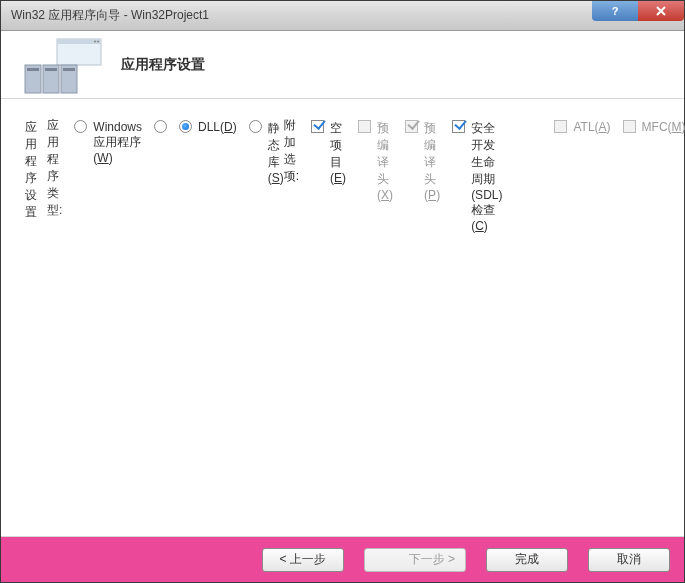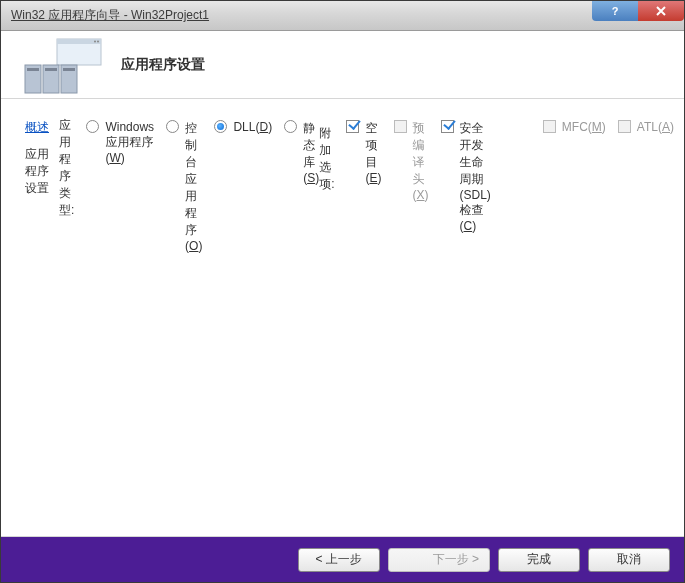--- a/index.html
+++ b/index.html
@@ -13,21 +13,20 @@
     box-shadow: 0 0 6px rgba(0,0,0,0.4);
   }
   .titlebar {
     height: 30px;
     background: linear-gradient(to bottom, #e8e8e8, #d8d8d8 40%, #c7c7c7);
     border-bottom: 1px solid #9a9a9a;
     display: flex; align-items: center;
     padding-left: 10px;
     font-size: 12px; color: #3c3c3c;
     position: relative;
-    text-decoration: underline;
   }
   .titlebar-ctrls { position: absolute; right: 0; top: 0; display: flex; height: 20px; }
   .tb-btn {
     width: 46px; height: 20px;
     display: flex; align-items: center; justify-content: center;
     font-size: 11px; color: #fff;
   }
   .tb-help { background: linear-gradient(to bottom, #7fb0e0, #4a7fbf); border-bottom-left-radius: 4px; }
   .tb-close { background: linear-gradient(to bottom, #e07777, #c43b2f); border-bottom-right-radius: 4px; }
   .tb-help svg, .tb-close svg { width: 12px; height: 12px; }
@@ -86,24 +85,24 @@
     border-bottom: 2px solid #2a7dd6;
     transform: rotate(-50deg);
   }
   .check.disabled, .radio.disabled { border-color: #bbb; background: #f2f2f2; }
   .check.disabled.sel::after { border-color: #aaa; }
 
   .u { text-decoration: underline; }
 
   .footer {
     height: 46px;
-    background: #4c1d95;
+    background: #ec4899;
     border-top: 1px solid #d6d6d6;
     display: flex; align-items: center; justify-content: flex-end;
-    gap: 8px; padding-right: 14px;
+    gap: 20px; padding-right: 14px;
   }
   .btn {
     min-width: 82px; height: 24px;
     background: linear-gradient(to bottom, #fdfdfd, #e6e6e6);
     border: 1px solid #8a8a8a;
     border-radius: 3px;
     font-size: 12px; color: #333;
     display: flex; align-items: center; justify-content: center;
     padding: 0 10px;
   }
@@ -143,70 +142,72 @@
         <rect x="12" y="33" width="12" height="3" fill="#7a8494"></rect>
         <rect x="30" y="33" width="12" height="3" fill="#7a8494"></rect>
         <rect x="48" y="33" width="12" height="3" fill="#7a8494"></rect>
       </svg>
     </div>
     <div class="header-title">应用程序设置</div>
   </div>
 
   <div class="body">
     <div class="nav">
-      <span class="nav-item link">概述</span>
       <span class="nav-item">应用程序设置</span>
     </div>
 
     <div class="content">
       <div class="col">
 
         <div class="group-label">应用程序类型:</div>
 
         <label class="opt-row">
           <span class="radio"></span>
           <span><span>Windows 应用程序(</span><span class="u">W</span><span>)</span></span>
         </label>
         <label class="opt-row">
           <span class="radio"></span>
-          <span><span>控制台应用程序(</span><span class="u">O</span><span>)</span></span>
         </label>
         <label class="opt-row">
           <span class="radio sel"></span>
           <span><span>DLL(</span><span class="u">D</span><span>)</span></span>
         </label>
         <label class="opt-row">
           <span class="radio"></span>
           <span><span>静态库(</span><span class="u">S</span><span>)</span></span>
         </label>
 
-        <div class="group-label" style="margin-top:8px">附加选项:</div>
+        <div class="group-label" style="">附加选项:</div>
 
         <label class="opt-row">
           <span class="check sel"></span>
           <span><span>空项目(</span><span class="u">E</span><span>)</span></span>
         </label>
         <label class="opt-row disabled">
           <span class="check disabled"></span>
           <span><span>预编译头(</span><span class="u">X</span><span>)</span></span>
         </label>
+        <label class="opt-row disabled">
+          <span class="check disabled sel"></span>
+          <span><span>预编译头(</span><span class="u">P</span><span>)</span></span>
+        </label>
         <label class="opt-row">
           <span class="check sel"></span>
           <span><span>安全开发生命周期(SDL)检查(</span><span class="u">C</span><span>)</span></span>
         </label>
       </div>
 
       <div class="col">
         <label class="opt-row disabled">
           <span class="check disabled"></span>
+          <span><span>ATL(</span><span class="u">A</span><span>)</span></span>
+        </label>
+        <label class="opt-row disabled">
+          <span class="check disabled"></span>
           <span><span>MFC(</span><span class="u">M</span><span>)</span></span>
-        </label>
-        <label class="opt-row disabled">
-          <span class="check disabled"></span>
-          <span><span>ATL(</span><span class="u">A</span><span>)</span></span>
         </label>
       </div>
     </div>
   </div>
 
   <div class="footer">
     <div class="btn">&lt; 上一步</div>
     <div class="btn disabled">下一步 &gt;</div>
     <div class="btn">完成</div>
     <div class="btn">取消</div>

